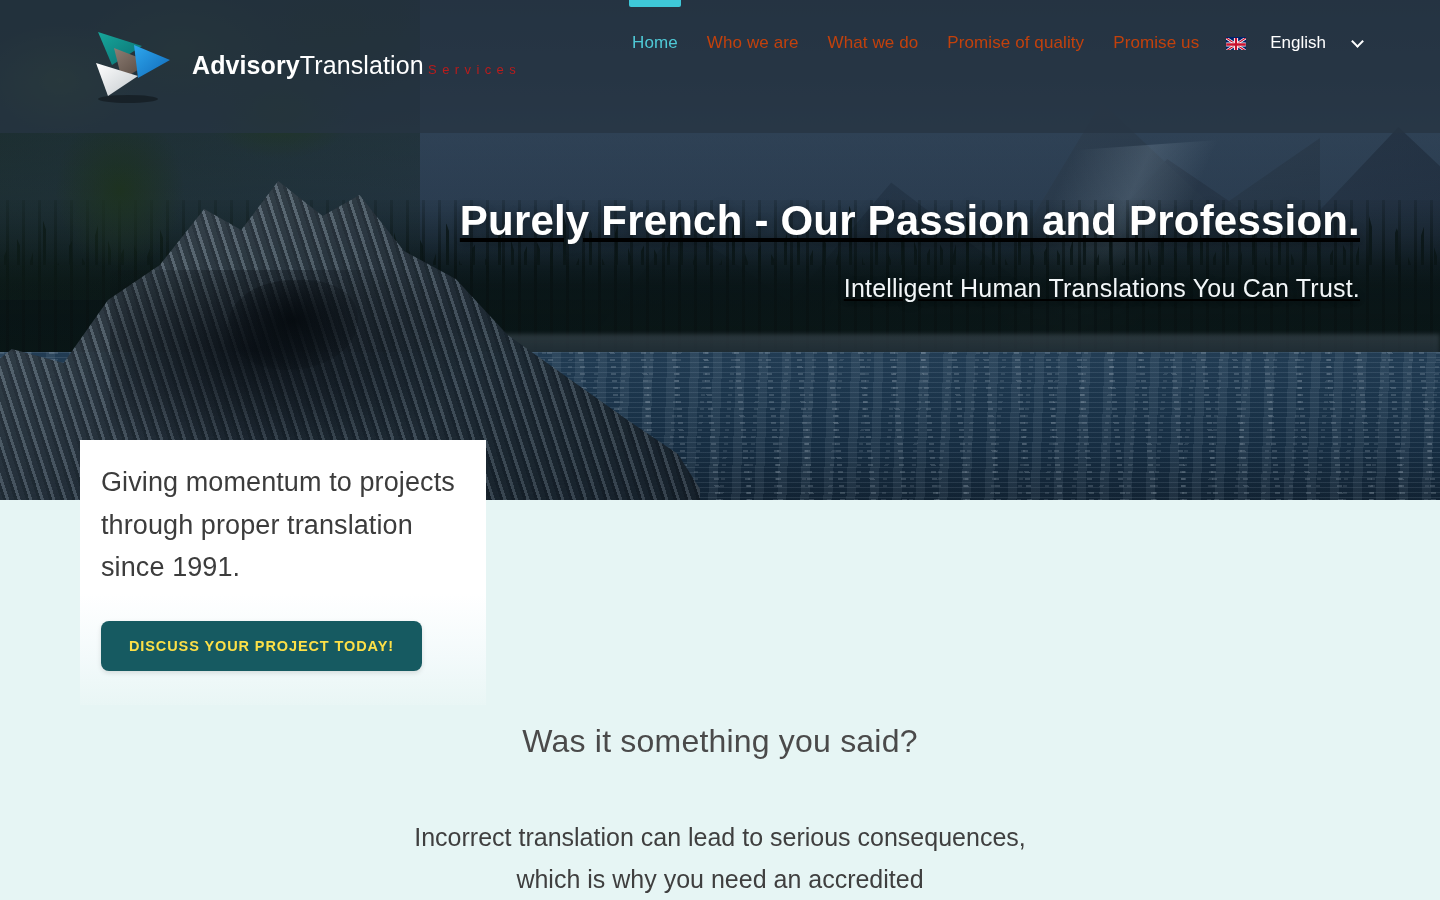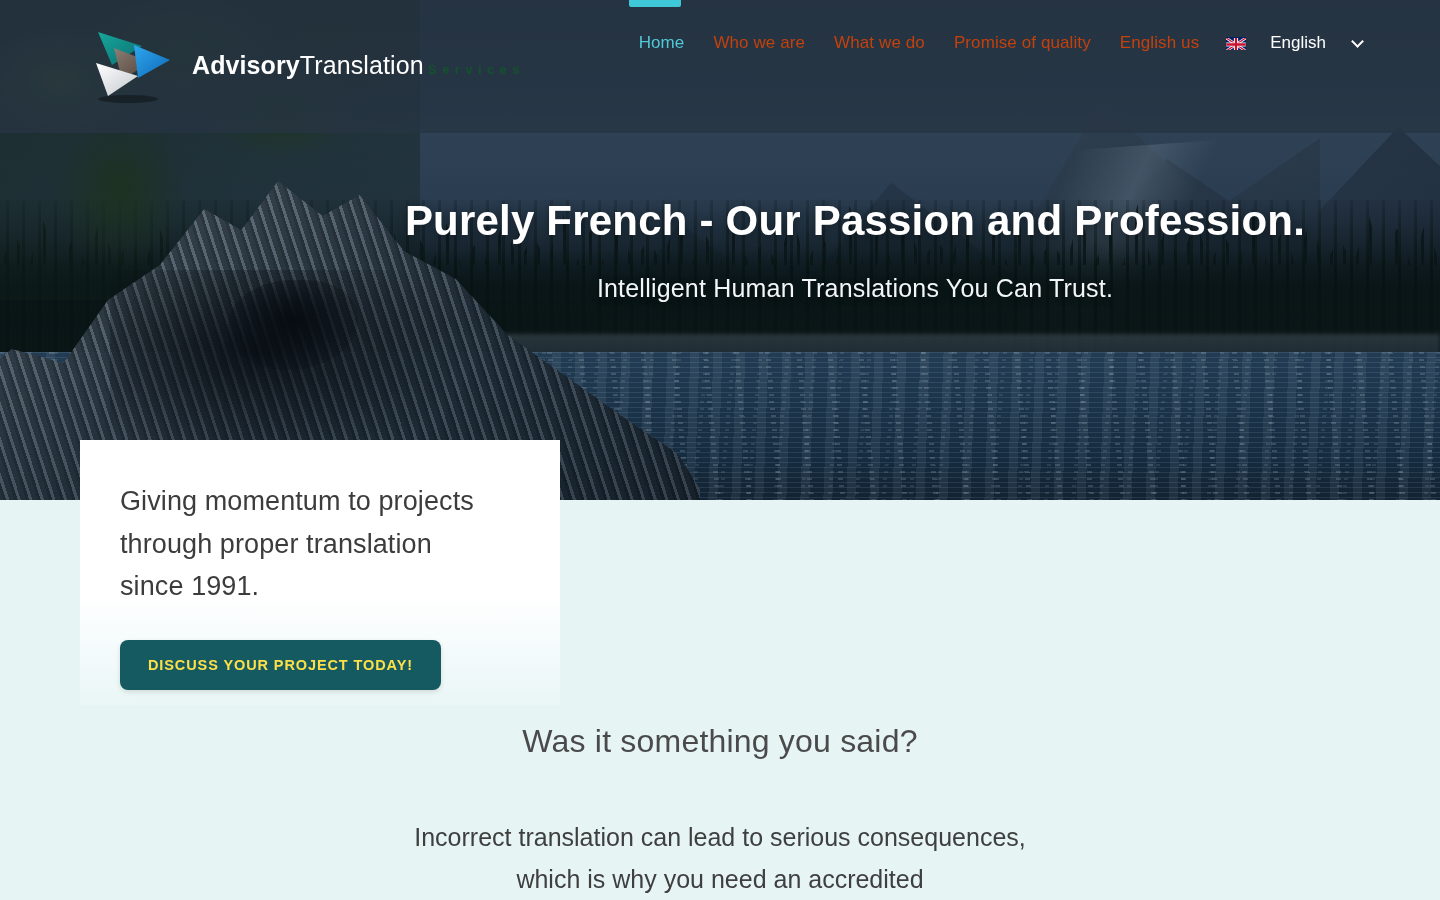--- a/index.html
+++ b/index.html
@@ -251,24 +251,24 @@
     line-height: 1;
     color: #ffffff;
     letter-spacing: .1px;
     white-space: nowrap;
   }
   .logo-line1 b { font-weight: 700; margin-top: 48px; }
   .logo-line1 span.light { font-weight: 300; }
   .logo-line2 {
     font-size: 13px;
     line-height: 1;
-    color: #14532d;
+    color: #b91c1c;
     letter-spacing: 5.4px;
     margin-top: 6px;
-    font-weight: 700;
+    font-weight: 400;
     white-space: nowrap;
   }
 
   
   .nav {
     position: absolute;
     right: 78px;
     top: 33px;
     display: flex;
     align-items: center;
@@ -308,22 +308,23 @@
     margin-left: 3px;
     margin-top: -4px;
   }
 
   
   .hero-text {
     position: absolute;
     z-index: 20;
     right: 80px;
     top: 196px;
-    text-align: center;
+    text-align: right;
     width: 1010px;
+    text-decoration: underline;
   }
   .hero-title {
     font-size: 42px;
     line-height: 1.18;
     color: #ffffff;
     font-weight: 700;
     letter-spacing: .2px;
     text-shadow: 0 2px 10px rgba(0,0,0,.38);
   }
   .hero-sub {
@@ -344,24 +345,24 @@
     height: 400px;
     background: #e6f5f4;
   }
 
   
   .promo-card {
     position: absolute;
     z-index: 25;
     left: 80px;
     top: 440px;
-    width: 480px;
+    width: 406px;
     height: 265px;
     background: linear-gradient(180deg, #ffffff 0%, #ffffff 58%, #f3fafb 82%, #e9f6f5 100%);
-    padding: 40px;
+    padding: 21px;
   }
   .promo-heading {
     font-size: 27px;
     line-height: 1.58;
     color: #3c3c3c;
     font-weight: 400;
     letter-spacing: .1px;
     max-width: 360px;
   }
   .promo-btn {
@@ -470,21 +471,21 @@
         <span class="logo-line1"><b>Advisory</b><span class="light">Translation</span></span>
         <span class="logo-line2">Services</span>
       </span>
     </a>
 
     <nav class="nav">
       <a class="nav-item is-active" href="#">Home</a>
       <a class="nav-item" href="#">Who we are</a>
       <a class="nav-item" href="#">What we do</a>
       <a class="nav-item" href="#">Promise of quality</a>
-      <a class="nav-item" href="#">English us</a>
+      <a class="nav-item" href="#">Promise us</a>
 
       <div class="lang-switch">
         <span class="flag">
           <svg width="20" height="13" viewBox="0 0 60 40" xmlns="http://www.w3.org/2000/svg">
             <rect width="60" height="40" fill="#012169"></rect>
             <path d="M0 0 L60 40 M60 0 L0 40" stroke="#ffffff" stroke-width="8"></path>
             <path d="M0 0 L60 40 M60 0 L0 40" stroke="#C8102E" stroke-width="4"></path>
             <path d="M30 0 V40 M0 20 H60" stroke="#ffffff" stroke-width="13"></path>
             <path d="M30 0 V40 M0 20 H60" stroke="#C8102E" stroke-width="7"></path>
           </svg>

